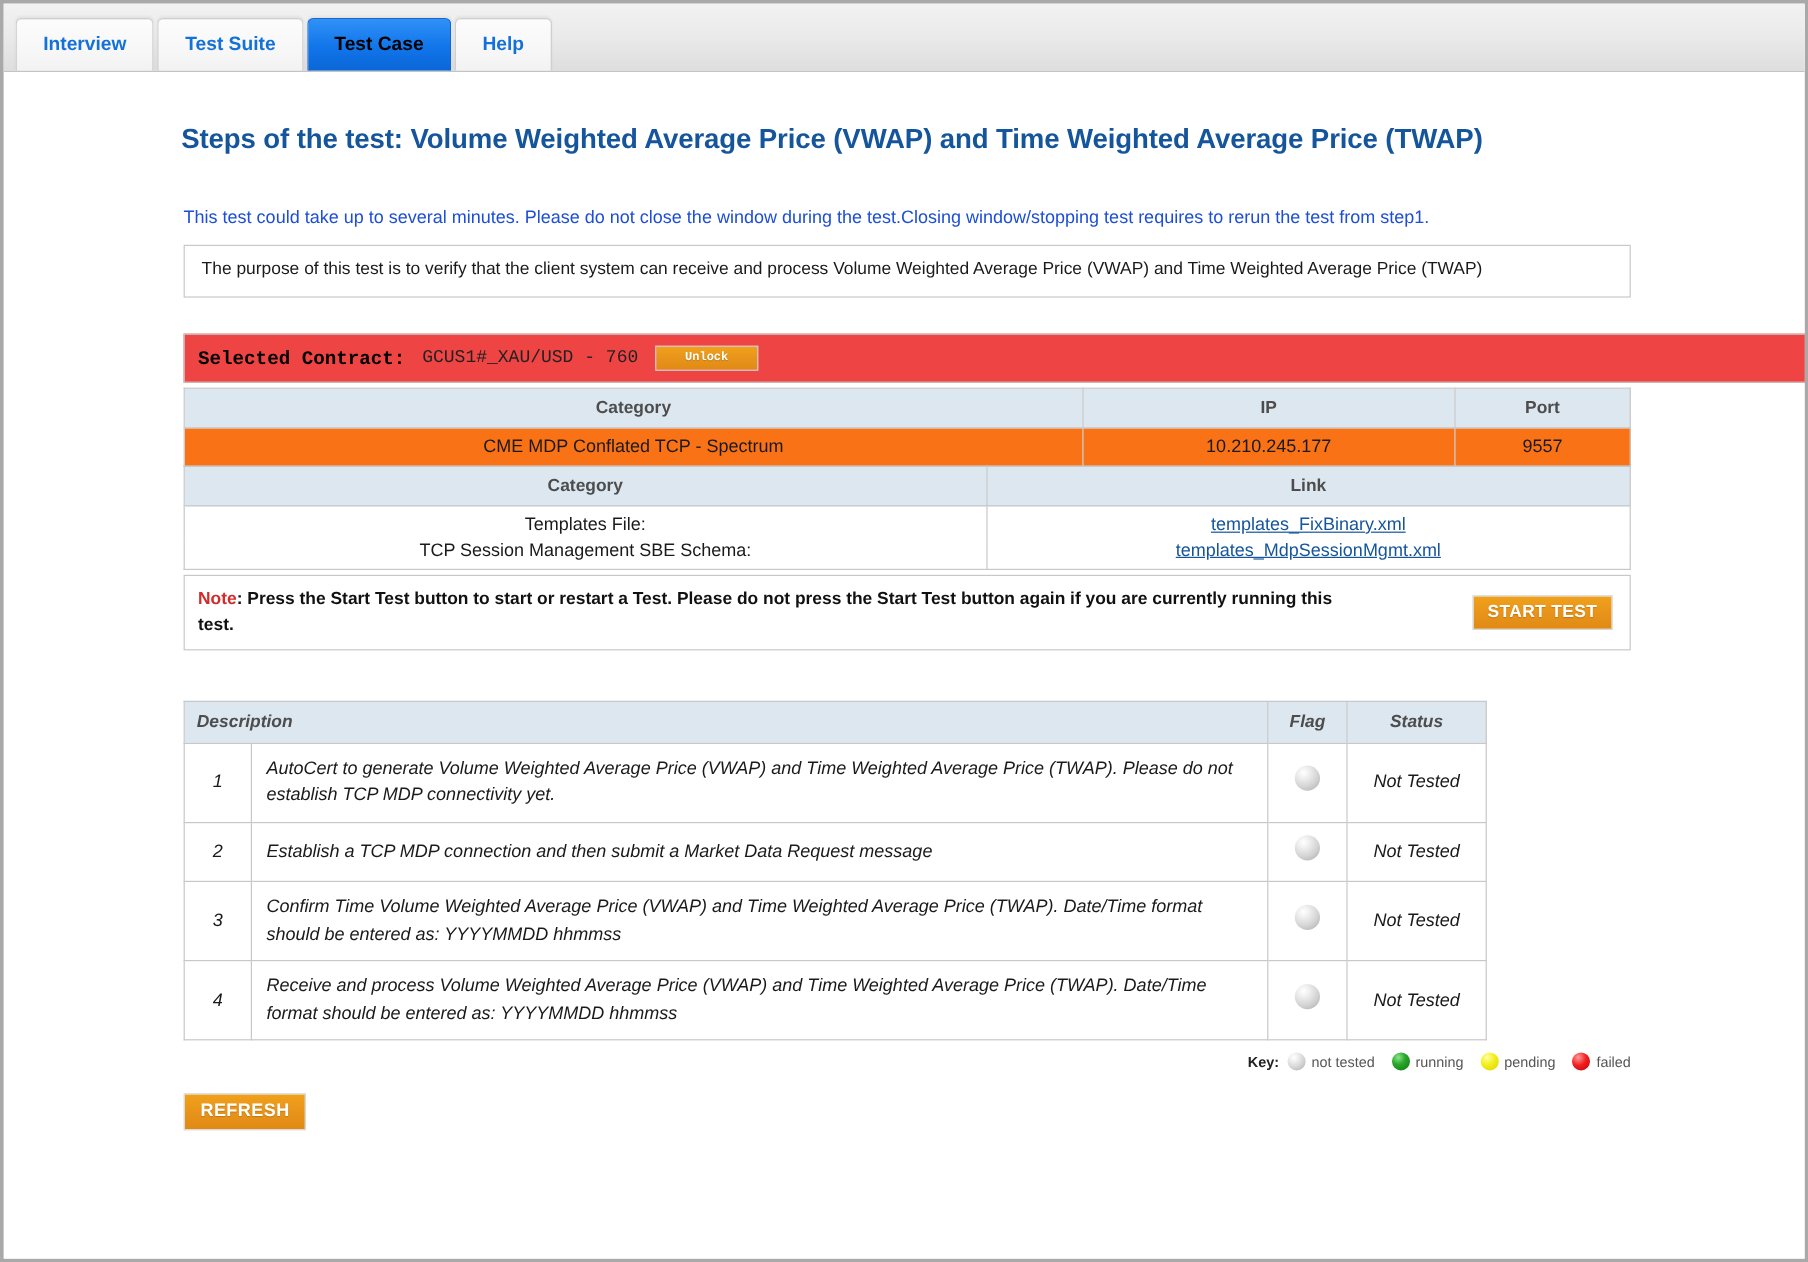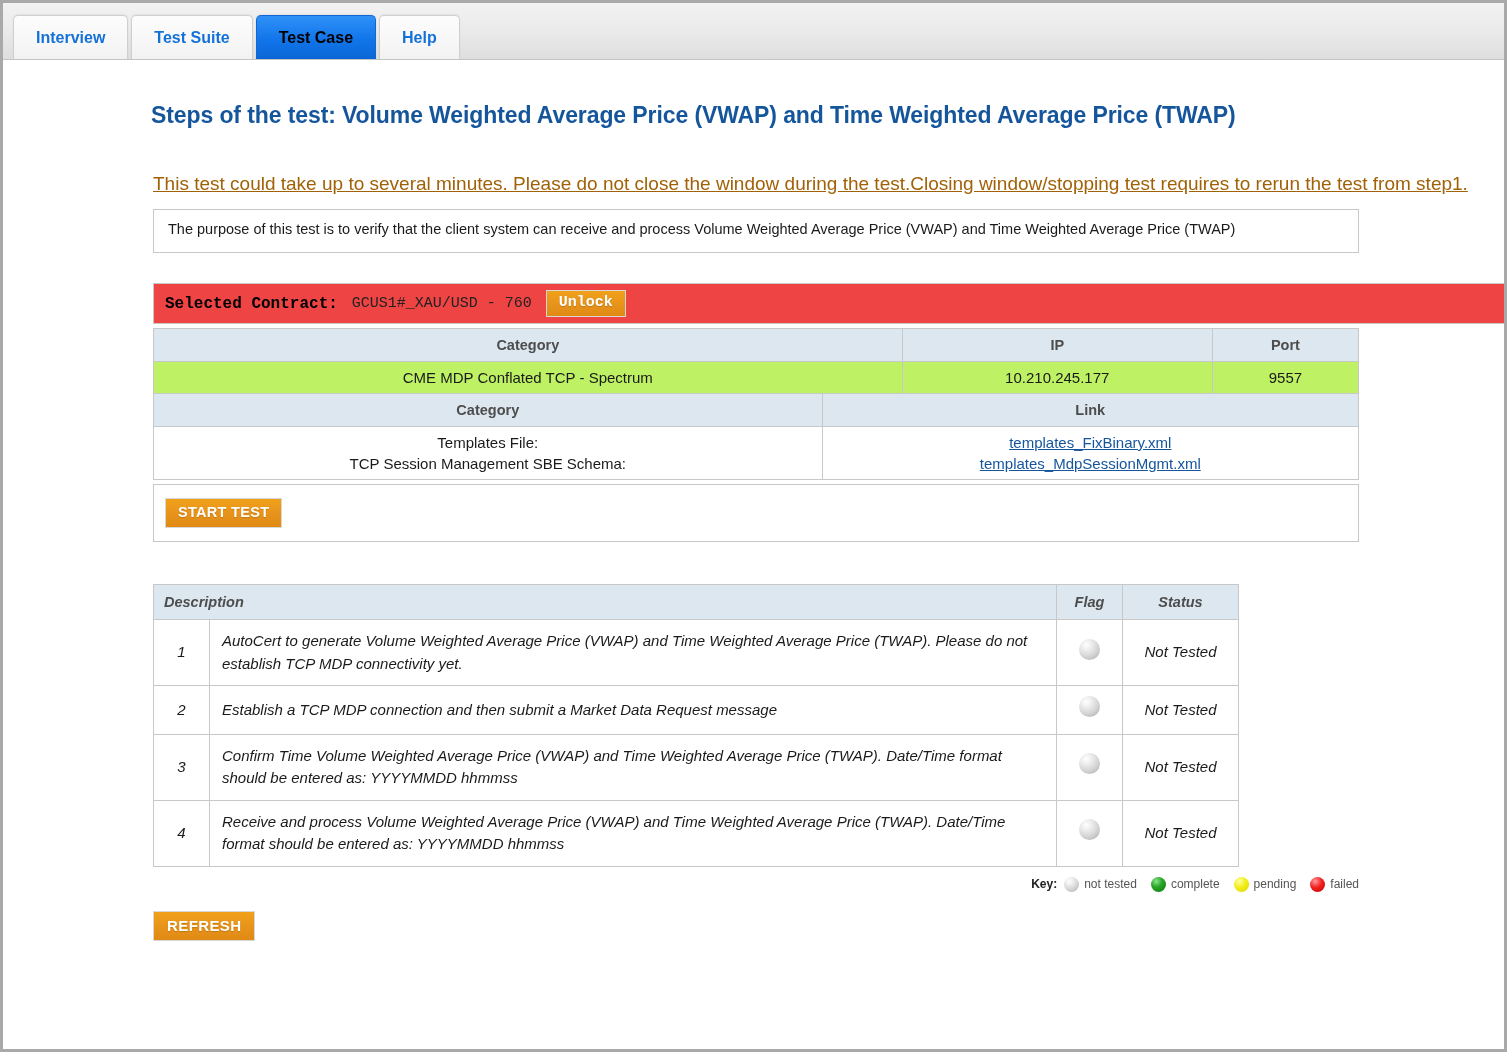--- a/index.html
+++ b/index.html
@@ -64,23 +64,22 @@
   }
   #page-title {
     margin: 34px 0 0 148px;
     font-size: 23px;
     font-weight: bold;
     color: #15559c;
     letter-spacing: -0.1px;
   }
   #notice {
     margin: 44px 0 0 150px;
-    font-size: 19px;
-    color: #a16207;
-    text-decoration: underline;
+    font-size: 15px;
+    color: #1d4ed8;
   }
 
   .panel {
     margin: 14px 0 0 150px;
     width: 1206px;
     border: 1px solid #c8c8c8;
     background: #ffffff;
   }
   .panel-head {
     padding: 8px 14px;
@@ -125,21 +124,21 @@
     font-size: 14px;
     font-weight: bold;
     color: #ffffff;
     background: linear-gradient(to bottom, #f0a11a 0%, #e8941b 50%, #e08a14 100%);
     border: 1px solid #d8d8d8;
     padding: 5px 11px;
     cursor: pointer;
     text-shadow: 0 1px 1px rgba(0,0,0,0.18);
     line-height: 1.1;
   }
-  #unlock-btn { margin-left: 14px; font-size: 15px; padding: 4px 12px; text-align: center; }
+  #unlock-btn { margin-left: 14px; font-size: 10px; padding: 4px 24px; text-align: center; }
 
   
   table.grid {
     margin: 4px 0 0 150px;
     width: 1206px;
     border-collapse: collapse;
     font-size: 15px;
   }
   table.grid.tight { margin-top: -1px; }
   table.grid th {
@@ -150,21 +149,21 @@
     padding: 8px 6px;
     border: 1px solid #c8c8c8;
     font-size: 14.5px;
   }
   table.grid td {
     border: 1px solid #c8c8c8;
     padding: 7px 6px;
     text-align: center;
     color: #1a1a1a;
   }
-  tr.shaded td { background: #bef264; }
+  tr.shaded td { background: #f97316; }
   td.link-cell a {
     color: #15559c;
     text-decoration: underline;
     cursor: pointer;
   }
 
   
   #note-bar {
     margin: 4px 0 0 150px;
     width: 1206px;
@@ -334,20 +333,21 @@
         </tr>
         <tr>
           <td style="border-top:none;padding-top:2px">TCP Session Management SBE Schema:</td>
           <td class="link-cell" style="border-top:none;padding-top:2px"><a>templates_MdpSessionMgmt.xml</a></td>
         </tr>
       </tbody>
     </table>
 
     
     <div id="note-bar">
+      <div id="note-text"><span class="red">Note</span><span>: </span><span>Press the Start Test button to start or restart a Test. Please do not press the Start Test button again if you are currently running this test.</span></div>
       <span id="start-btn" class="btn-orange">START TEST</span>
     </div>
 
     
     <table id="steps">
       <thead>
         <tr>
           <th class="desc" colspan="2">Description</th>
           <th class="flag" style="width:66px">Flag</th>
           <th class="status" style="width:116px">Status</th>
@@ -383,21 +383,21 @@
 
     
     <div id="key-row">
       <span class="key-label">Key:</span>
       <span class="key-item">
           <span class="orb gray"></span>
           <span>not tested</span>
         </span>
       <span class="key-item">
           <span class="orb green"></span>
-          <span>complete</span>
+          <span>running</span>
         </span>
       <span class="key-item">
           <span class="orb yellow"></span>
           <span>pending</span>
         </span>
       <span class="key-item">
           <span class="orb red"></span>
           <span>failed</span>
         </span>
     </div>

